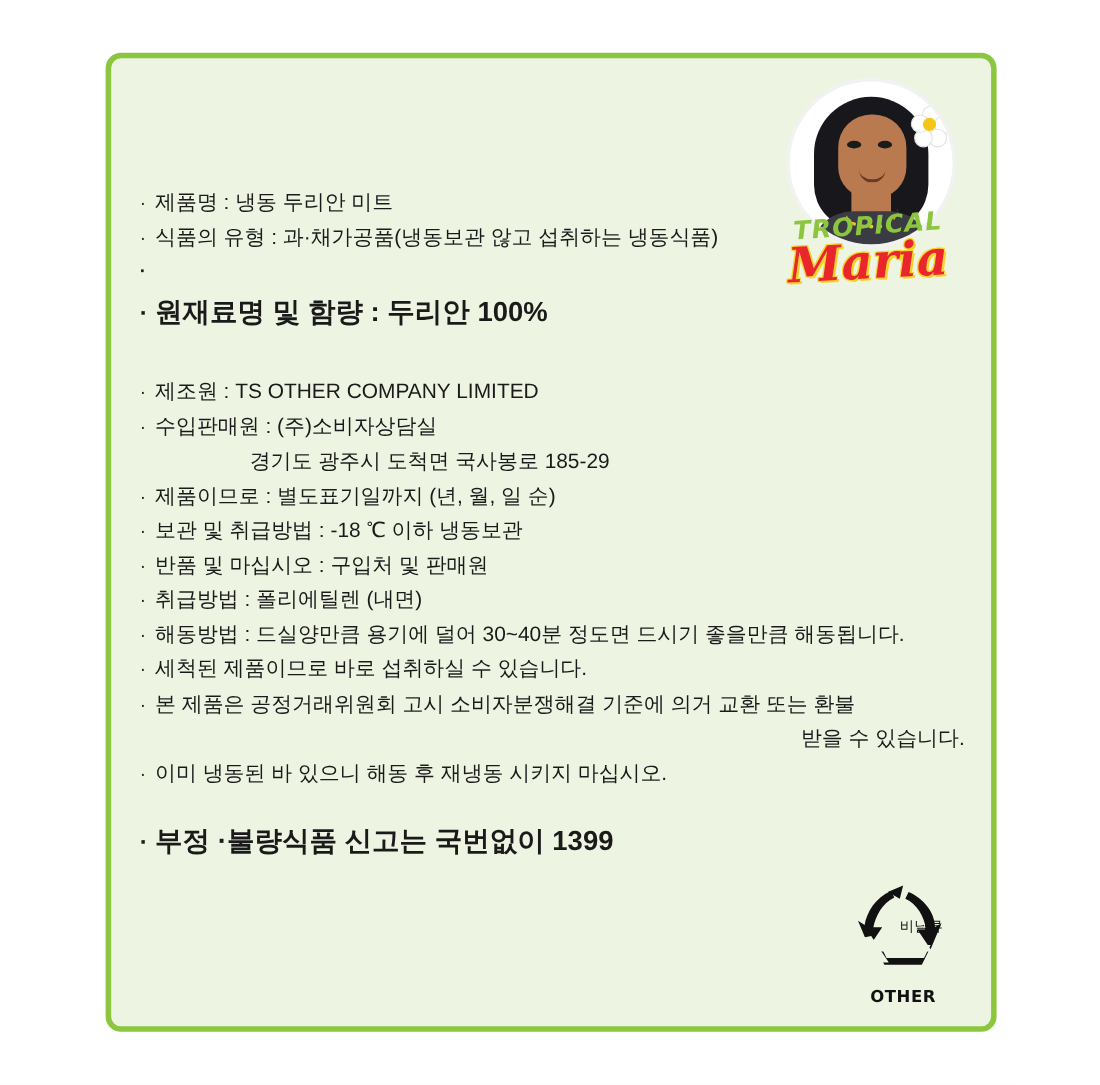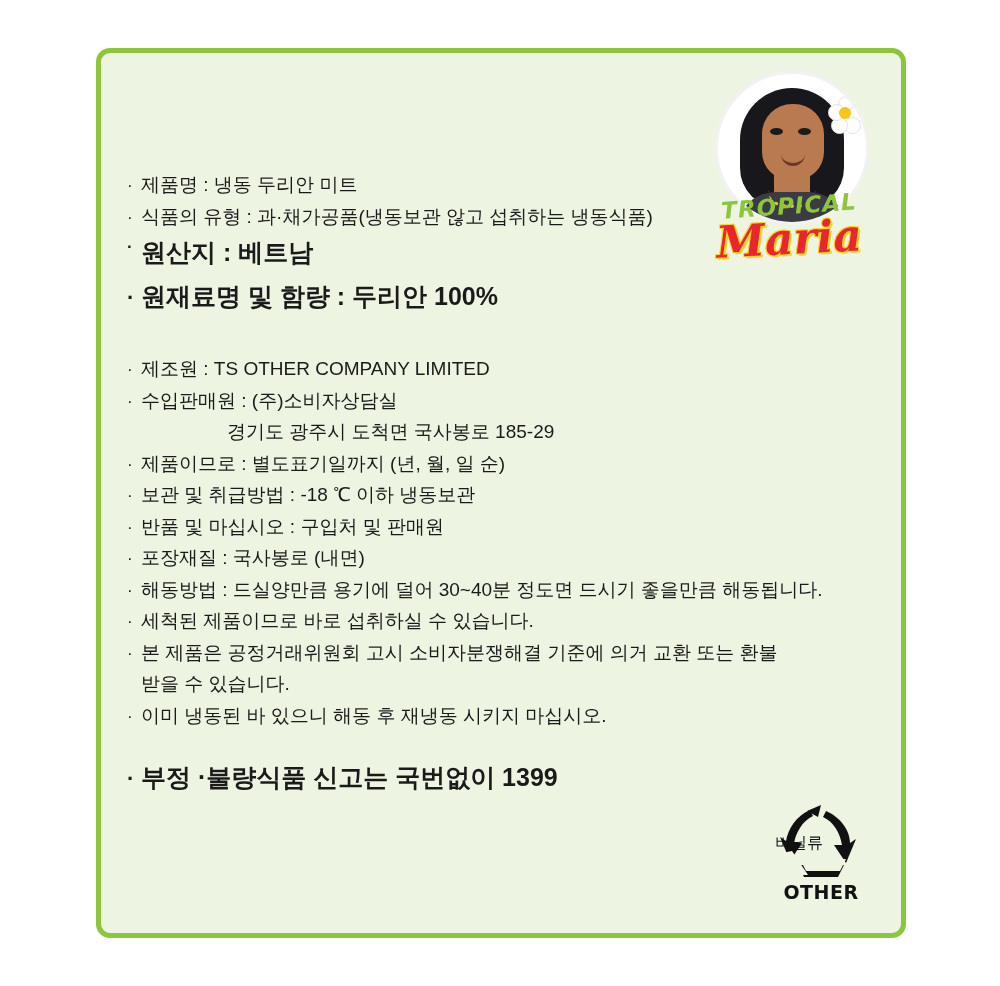--- a/index.html
+++ b/index.html
@@ -180,21 +180,21 @@
   .bullet {
     width: 14px;
     flex: 0 0 14px;
     color: #1a1a1a;
     font-size: 17px;
   }
   .line .txt { flex: 1 1 auto; }
   .line.big { font-size: 25px; font-weight: bold; margin-bottom: 6px; }
   .line.big .bullet { font-size: 22px; }
   .line.indent { padding-left: 100px; align-items: flex-end; }
-  .line.cont { padding-left: 14px; }
+  .line.cont { padding-left: 14px; text-align: right; }
   .spacer-lg { height: 34px; }
   .spacer-md { height: 26px; }
   .row-weight {
     display: flex;
     align-items: baseline;
     font-size: 25px;
     font-weight: bold;
     margin-bottom: 6px;
     line-height: 1.5;
   }
@@ -209,31 +209,31 @@
     width: 92px;
     height: 104px;
     text-align: center;
   }
   .recycle-mark svg { display: block; margin: 0 auto; }
   .recycle-inner-label {
     position: absolute;
     left: 0;
     top: 30px;
     width: 82px;
-    text-align: left;
-    font-size: 16px;
+    text-align: right;
+    font-size: 13px;
     color: #111;
   }
   .recycle-other {
     font-family: "DejaVu Sans", sans-serif;
     font-weight: bold;
-    font-size: 19px;
+    font-size: 15px;
     color: #111;
     letter-spacing: 0.5px;
-    margin-top: 2px;
+    margin-top: 18px;
   }
 </style>
 </head>
 <body>
 
 <div class="label-card">
 
   <div class="brand-logo">
     <div class="brand-circle">
       <div class="brand-hair"></div>
@@ -265,21 +265,20 @@
     </div>
 
     <div class="line">
       <span class="bullet">·</span>
       <span class="txt">식품의 유형 : 과·채가공품(냉동보관 않고 섭취하는 냉동식품)</span>
     </div>
 
     <div class="row-weight">
       <span class="origin">
         <span class="bullet">·</span>
-        <span class="txt nowrap">원산지 : 베트남</span>
       </span>
     </div>
 
     <div class="line big">
       <span class="bullet">·</span>
       <span class="txt">원재료명 및 함량 : 두리안 100%</span>
     </div>
 
     <div class="spacer-lg"></div>
 
@@ -307,21 +306,21 @@
       <span class="txt">보관 및 취급방법 : -18 ℃ 이하 냉동보관</span>
     </div>
 
     <div class="line">
       <span class="bullet">·</span>
       <span class="txt">반품 및 마십시오 : 구입처 및 판매원</span>
     </div>
 
     <div class="line">
       <span class="bullet">·</span>
-      <span class="txt">포장재질 : 국사봉로 (내면)</span>
+      <span class="txt">취급방법 : 폴리에틸렌 (내면)</span>
     </div>
 
     <div class="line">
       <span class="bullet">·</span>
       <span class="txt">해동방법 : 드실양만큼 용기에 덜어 30~40분 정도면 드시기 좋을만큼 해동됩니다.</span>
     </div>
 
     <div class="line">
       <span class="bullet">·</span>
       <span class="txt">세척된 제품이므로 바로 섭취하실 수 있습니다.</span>

